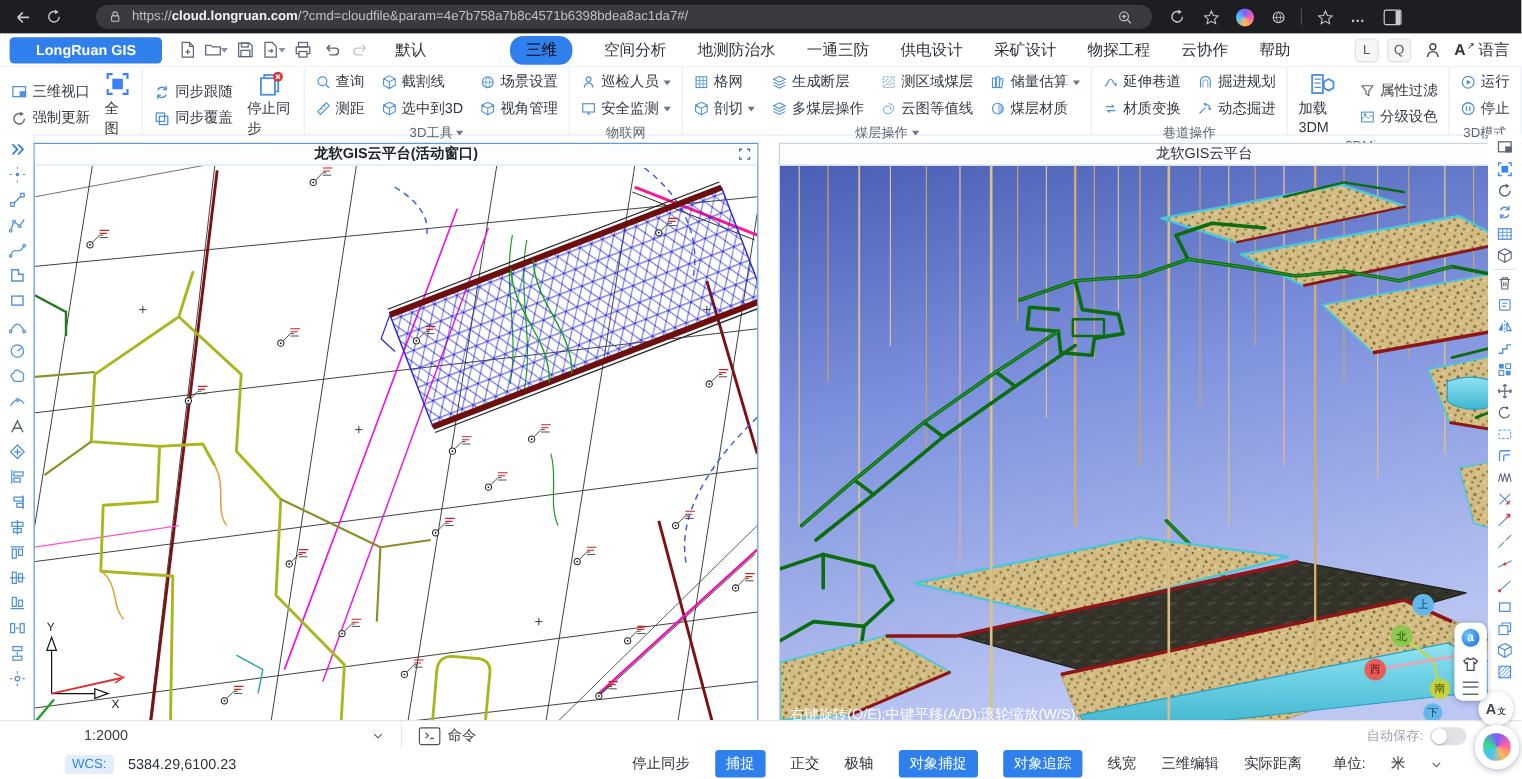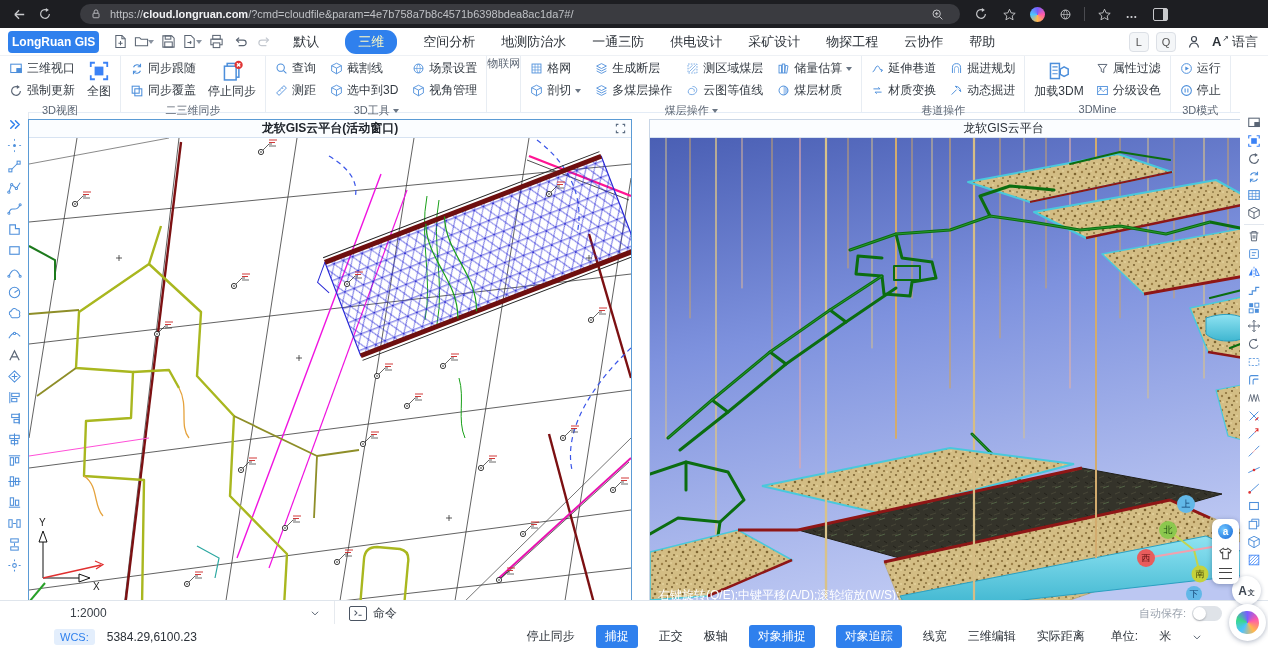--- a/index.html
+++ b/index.html
@@ -17,29 +17,29 @@
   .b-right{margin-left:8px;display:flex;align-items:center;gap:2px;}
   .avatar-dot{width:15px;height:15px;border-radius:50%;
               background:conic-gradient(#7a5cff,#ff5ca8,#ffb84d,#4dc3ff,#7a5cff);cursor:pointer;}
   .b-sep{width:1px;height:14px;background:#4a4b50;margin:0 4px;}
   .sidebar-glyph{width:13px;height:11px;border:1.3px solid #c9cacd;border-radius:2px;position:relative;}
   .sidebar-glyph:after{content:"";position:absolute;right:0;top:0;bottom:0;width:4px;background:#c9cacd;}
   
   .app-header{position:absolute;top:28px;left:0;width:1268px;height:27px;background:#fff;
               border-bottom:1px solid #eef1f5;display:flex;align-items:center;}
   .brand{margin-left:8px;background:#2f80ed;color:#fff;font-size:12px;font-weight:bold;
-         padding:4px 4px;border-radius:4px;cursor:pointer;}
+         padding:4px 22px;border-radius:4px;cursor:pointer;}
   .file-ics{display:flex;align-items:center;margin-left:10px;gap:2px;color:#5a6472;}
   .f-ic{width:22px;height:20px;display:flex;align-items:center;justify-content:center;cursor:pointer;}
   .f-ic.dis{color:#c3c8cf;}
   .mini-caret{width:0;height:0;border-left:3px solid transparent;border-right:3px solid transparent;
               border-top:4px solid #8a93a0;margin-left:-1px;}
   .menus{display:flex;align-items:center;margin-left:18px;gap:26px;font-size:13px;color:#2b3138;}
   .menu-item{cursor:pointer;white-space:nowrap;}
-  .menu-item.active{background:#2f80ed;color:#fef9c3;border-radius:11px;padding:3px 13px;}
+  .menu-item.active{background:#2f80ed;color:#000000;border-radius:11px;padding:3px 13px;margin-left:44px;}
   .hdr-right{margin-left:auto;display:flex;align-items:center;gap:7px;margin-right:10px;}
   .chip{width:18px;height:18px;border:1px solid #dce0e6;background:#f4f6f8;border-radius:4px;
         display:flex;align-items:center;justify-content:center;font-size:11px;color:#555;cursor:pointer;}
   .lang{display:flex;align-items:center;gap:3px;font-size:13px;cursor:pointer;}
   
   .ribbon{position:absolute;top:56px;left:0;width:1268px;height:56px;background:#fff;display:flex;
           border-bottom:1px solid #e4ecf6;}
   .rgroup{display:flex;flex-direction:column;border-right:1px solid #e8edf3;}
   .rbody{flex:1;display:flex;align-items:center;padding:3px 9px;gap:12px;}
   .rcol{display:flex;flex-direction:column;gap:3px;}
@@ -756,20 +756,38 @@
           </div>
       </div>
     </div>
     <div class="rlabel">
         <span>3D工具</span>
         <span class="caret"></span>
       </div>
   </div>
 
   <div class="rgroup">
+    <div class="rbody">
+      <div class="rcol">
+        <div class="rbtn">
+            <svg class="sym" width="13" height="13" viewBox="0 0 16 16" style="color:#4d8fdb">
+              <use href="#sy-person"></use>
+            </svg>
+            <span>巡检人员</span>
+            <span class="caret"></span>
+          </div>
+        <div class="rbtn">
+            <svg class="sym" width="13" height="13" viewBox="0 0 16 16" style="color:#4d8fdb">
+              <use href="#sy-monitor"></use>
+            </svg>
+            <span>安全监测</span>
+            <span class="caret"></span>
+          </div>
+      </div>
+    </div>
     <div class="rlabel">
         <span>物联网</span>
       </div>
   </div>
 
   <div class="rgroup">
     <div class="rbody">
       <div class="rgrid">
         <div class="rbtn">
             <svg class="sym" width="13" height="13" viewBox="0 0 16 16" style="color:#4d8fdb">

